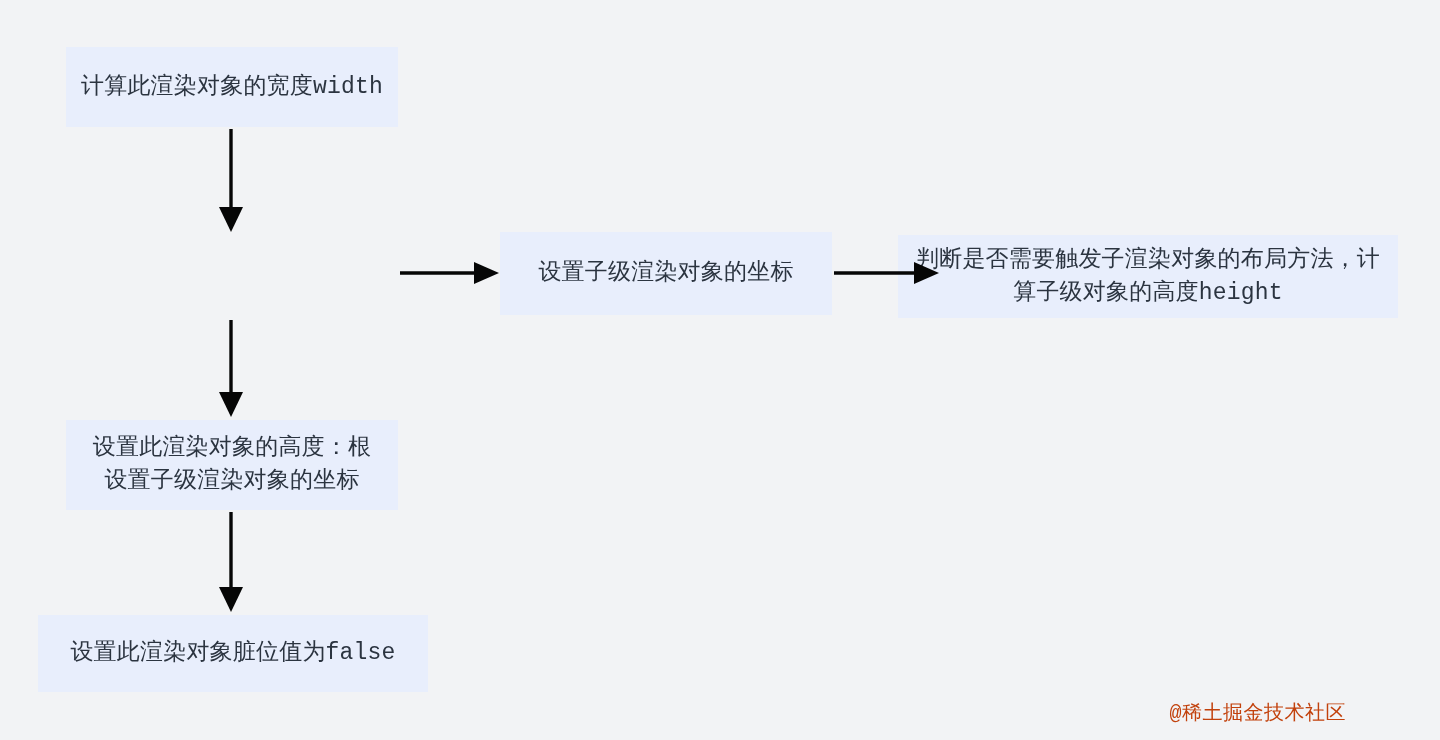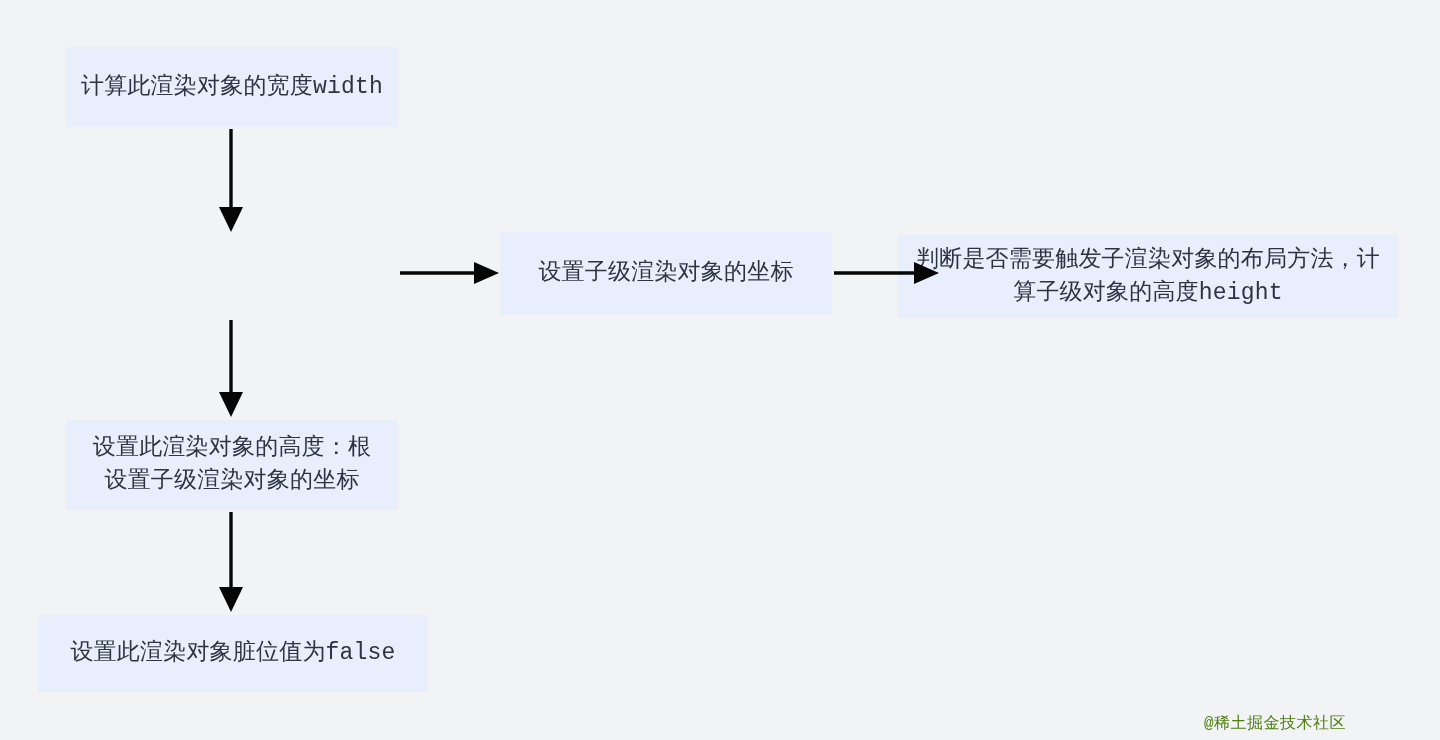--- a/index.html
+++ b/index.html
@@ -62,23 +62,23 @@
   #arrow-width-children      { left: 214px; top: 127px; width: 36px;  height: 108px; }
   #arrow-children-height     { left: 214px; top: 318px; width: 36px;  height: 102px; }
   #arrow-height-dirty        { left: 214px; top: 510px; width: 36px;  height: 105px; }
   #arrow-children-coords     { left: 398px; top: 258px; width: 104px; height: 30px; }
   #arrow-coords-childlayout  { left: 832px; top: 258px; width: 110px; height: 30px; }
 
   
   #watermark {
     position: absolute;
     right: 22px;
-    bottom: 6px;
-    font-size: 16px;
-    color: #4d7c0f;
+    bottom: 14px;
+    font-size: 20px;
+    color: #c2410c;
     letter-spacing: 0.5px;
     user-select: none;
   }
 </style>
 </head>
 <body>
 
 <div id="canvas">
 
   <div class="node" id="node-width">计算此渲染对象的宽度width</div>

